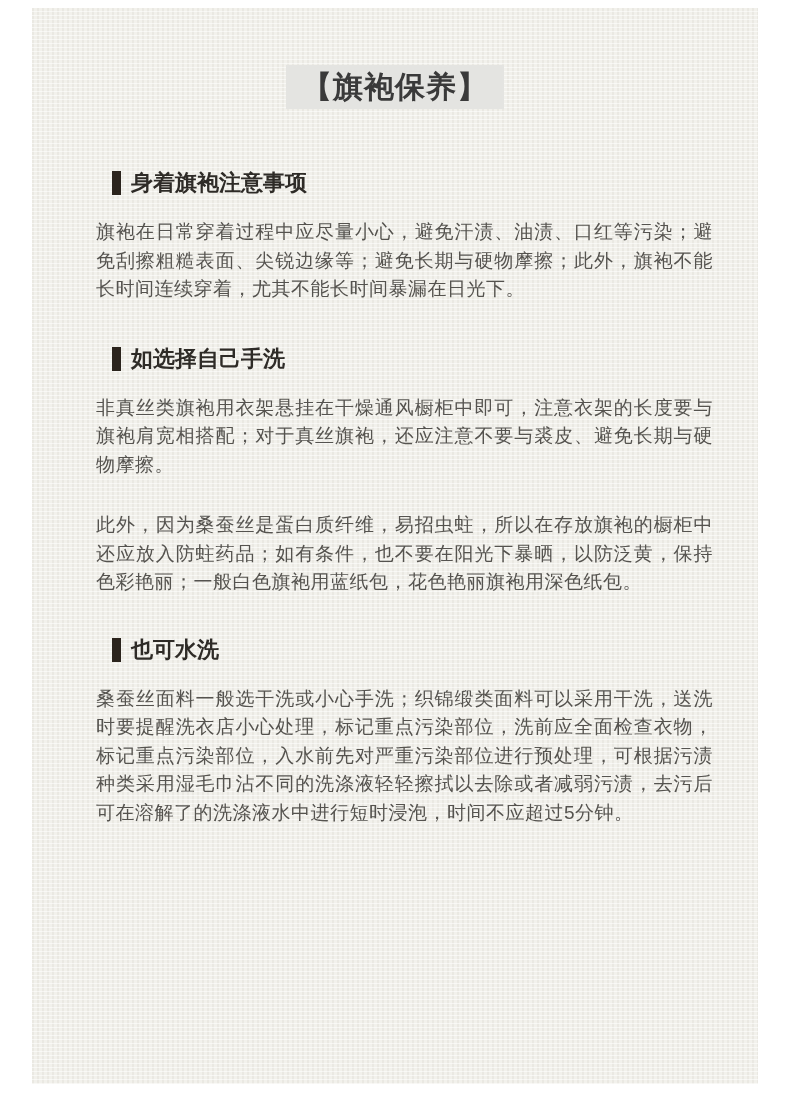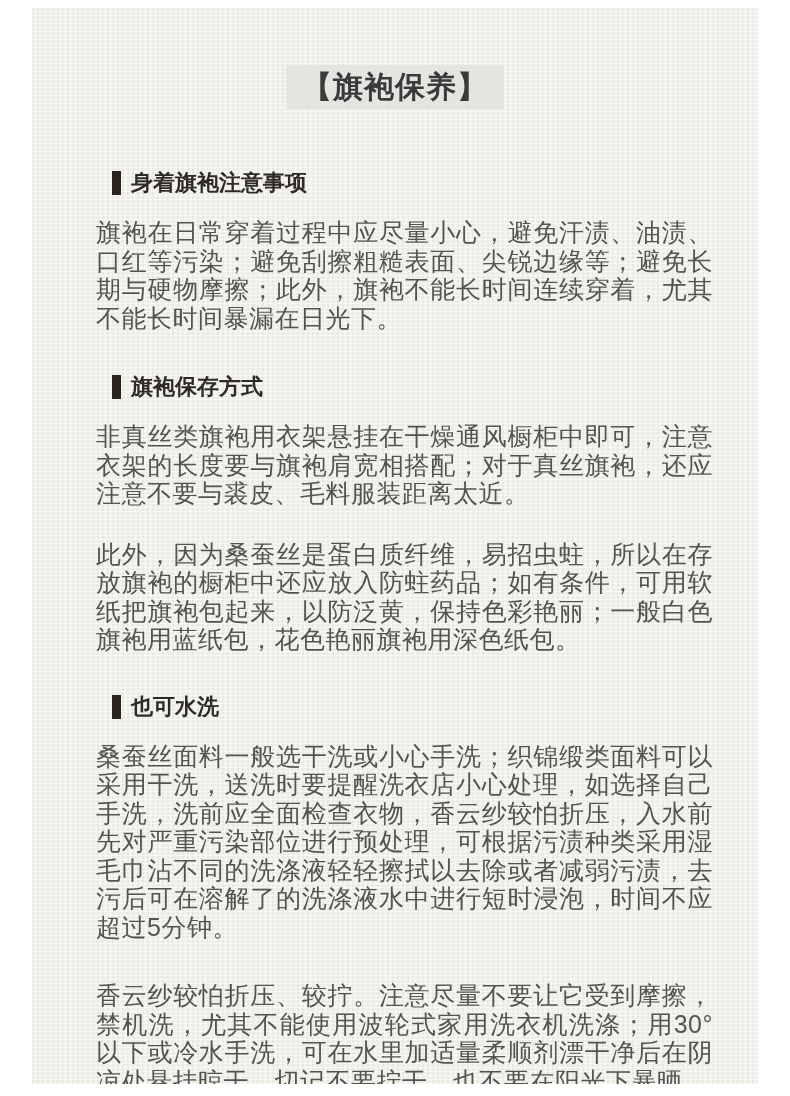--- a/index.html
+++ b/index.html
@@ -69,21 +69,21 @@
     display: inline-block;
     width: 9px;
     height: 24px;
     margin-right: 10px;
     background: #2b241d;
     flex: 0 0 auto;
   }
   .body-para {
     margin: 20px 0 0 16px;
     color: #55534f;
-    font-size: 25px;
+    font-size: 19px;
     line-height: 28.5px;
     text-align: justify;
     letter-spacing: 0.5px;
   }
   .body-para + .body-para { margin-top: 32px; }
   .sec-3 .body-para + .body-para { margin-top: 40px; }
 </style>
 </head>
 <body>
 
@@ -99,30 +99,29 @@
     <h2 class="sec-heading">
       <span class="heading-bar"></span>
       <span>身着旗袍注意事项</span>
     </h2>
     <p class="body-para">旗袍在日常穿着过程中应尽量小心，避免汗渍、油渍、口红等污染；避免刮擦粗糙表面、尖锐边缘等；避免长期与硬物摩擦；此外，旗袍不能长时间连续穿着，尤其不能长时间暴漏在日光下。</p>
   </section>
 
   <section class="sec-2">
     <h2 class="sec-heading">
       <span class="heading-bar"></span>
-      <span>旗袍保存方式</span>
+      <span>如选择自己手洗</span>
     </h2>
-    <p class="body-para">非真丝类旗袍用衣架悬挂在干燥通风橱柜中即可，注意衣架的长度要与旗袍肩宽相搭配；对于真丝旗袍，还应注意不要与裘皮、毛料服装距离太近。</p>
-    <p class="body-para">此外，因为桑蚕丝是蛋白质纤维，易招虫蛀，所以在存放旗袍的橱柜中还应放入防蛀药品；如有条件，可用软纸把旗袍包起来，以防泛黄，保持色彩艳丽；一般白色旗袍用蓝纸包，花色艳丽旗袍用深色纸包。</p>
+    <p class="body-para">非真丝类旗袍用衣架悬挂在干燥通风橱柜中即可，注意衣架的长度要与旗袍肩宽相搭配；对于真丝旗袍，还应注意不要与裘皮、避免长期与硬物摩擦。</p>
+    <p class="body-para">此外，因为桑蚕丝是蛋白质纤维，易招虫蛀，所以在存放旗袍的橱柜中还应放入防蛀药品；如有条件，也不要在阳光下暴晒，以防泛黄，保持色彩艳丽；一般白色旗袍用蓝纸包，花色艳丽旗袍用深色纸包。</p>
   </section>
 
   <section class="sec-3">
     <h2 class="sec-heading">
       <span class="heading-bar"></span>
       <span>也可水洗</span>
     </h2>
-    <p class="body-para">桑蚕丝面料一般选干洗或小心手洗；织锦缎类面料可以采用干洗，送洗时要提醒洗衣店小心处理，如选择自己手洗，洗前应全面检查衣物，香云纱较怕折压，入水前先对严重污染部位进行预处理，可根据污渍种类采用湿毛巾沾不同的洗涤液轻轻擦拭以去除或者减弱污渍，去污后可在溶解了的洗涤液水中进行短时浸泡，时间不应超过5分钟。</p>
-    <p class="body-para">香云纱较怕折压、较拧。注意尽量不要让它受到摩擦，禁机洗，尤其不能使用波轮式家用洗衣机洗涤；用30°以下或冷水手洗，可在水里加适量柔顺剂漂干净后在阴凉处悬挂晾干，切记不要拧干，也不要在阳光下暴晒。</p>
+    <p class="body-para">桑蚕丝面料一般选干洗或小心手洗；织锦缎类面料可以采用干洗，送洗时要提醒洗衣店小心处理，标记重点污染部位，洗前应全面检查衣物，标记重点污染部位，入水前先对严重污染部位进行预处理，可根据污渍种类采用湿毛巾沾不同的洗涤液轻轻擦拭以去除或者减弱污渍，去污后可在溶解了的洗涤液水中进行短时浸泡，时间不应超过5分钟。</p>
   </section>
 
   <div class="edge-strip bottom"></div>
 
 </div>
 
 </body></html>

